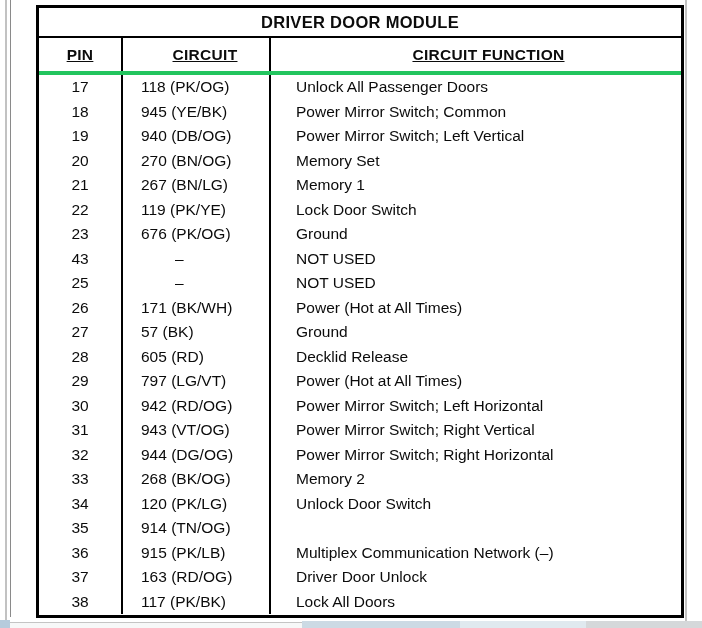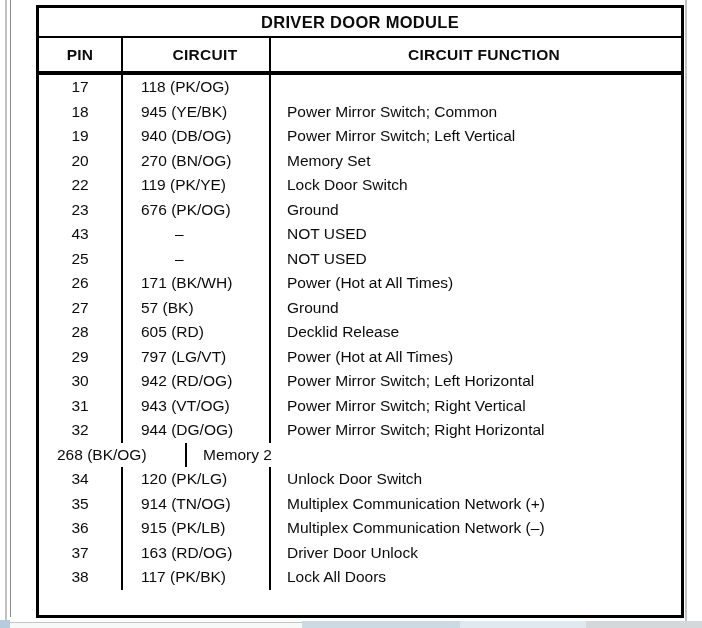--- a/index.html
+++ b/index.html
@@ -48,21 +48,22 @@
     text-align: center;
     font-weight: bold;
     font-size: 16.5px;
     letter-spacing: 0.3px;
     border-bottom: 2.5px solid #000000;
   }
   .header-row {
     flex: 0 0 auto;
     display: flex;
     height: 33px;
-    border-bottom: 4px solid #000000;
+    border-bottom: 4px solid #22c55e;
+    text-decoration: underline;
   }
   .header-row .cell {
     display: flex;
     align-items: center;
     justify-content: center;
     font-weight: bold;
     font-size: 15.5px;
     letter-spacing: 0.3px;
   }
   .tbody {
@@ -89,21 +90,21 @@
     border-right: 2.5px solid #000000;
     display: flex;
     align-items: center;
     padding-left: 18px;
   }
   .cell.circuit.dash { padding-left: 52px; }
   .cell.func {
     flex: 1;
     display: flex;
     align-items: center;
-    padding-left: 16px;
+    padding-left: 25px;
   }
   .row .cell {
     font-size: 15.5px;
     color: #0b0b0b;
     white-space: nowrap;
   }
 
   
   .strip-seg { position: absolute; }
   .seg0 { left: 0;     top: 620px; width: 10px;  height: 8px; }
@@ -127,40 +128,46 @@
     <div class="header-row">
       <div class="cell pin">PIN</div>
       <div class="cell circuit">CIRCUIT</div>
       <div class="cell func">CIRCUIT FUNCTION</div>
     </div>
 
     <div class="tbody" id="table-body">
   <div class="row">
     <div class="cell pin">17</div>
     <div class="cell circuit">118 (PK/OG)</div>
+    <div class="cell func">Unlock All Passenger Doors</div>
   </div>
 
   <div class="row">
     <div class="cell pin">18</div>
     <div class="cell circuit">945 (YE/BK)</div>
     <div class="cell func">Power Mirror Switch; Common</div>
   </div>
 
   <div class="row">
     <div class="cell pin">19</div>
     <div class="cell circuit">940 (DB/OG)</div>
     <div class="cell func">Power Mirror Switch; Left Vertical</div>
   </div>
 
   <div class="row">
     <div class="cell pin">20</div>
     <div class="cell circuit">270 (BN/OG)</div>
     <div class="cell func">Memory Set</div>
   </div>
 
+  <div class="row">
+    <div class="cell pin">21</div>
+    <div class="cell circuit">267 (BN/LG)</div>
+    <div class="cell func">Memory 1</div>
+  </div>
 
   <div class="row">
     <div class="cell pin">22</div>
     <div class="cell circuit">119 (PK/YE)</div>
     <div class="cell func">Lock Door Switch</div>
   </div>
 
   <div class="row">
     <div class="cell pin">23</div>
     <div class="cell circuit">676 (PK/OG)</div>
@@ -215,34 +222,34 @@
     <div class="cell func">Power Mirror Switch; Right Vertical</div>
   </div>
 
   <div class="row">
     <div class="cell pin">32</div>
     <div class="cell circuit">944 (DG/OG)</div>
     <div class="cell func">Power Mirror Switch; Right Horizontal</div>
   </div>
 
   <div class="row">
+    <div class="cell pin">33</div>
     <div class="cell circuit">268 (BK/OG)</div>
     <div class="cell func">Memory 2</div>
   </div>
 
   <div class="row">
     <div class="cell pin">34</div>
     <div class="cell circuit">120 (PK/LG)</div>
     <div class="cell func">Unlock Door Switch</div>
   </div>
 
   <div class="row">
     <div class="cell pin">35</div>
     <div class="cell circuit">914 (TN/OG)</div>
-    <div class="cell func">Multiplex Communication Network (+)</div>
   </div>
 
   <div class="row">
     <div class="cell pin">36</div>
     <div class="cell circuit">915 (PK/LB)</div>
     <div class="cell func">Multiplex Communication Network (–)</div>
   </div>
 
   <div class="row">
     <div class="cell pin">37</div>

